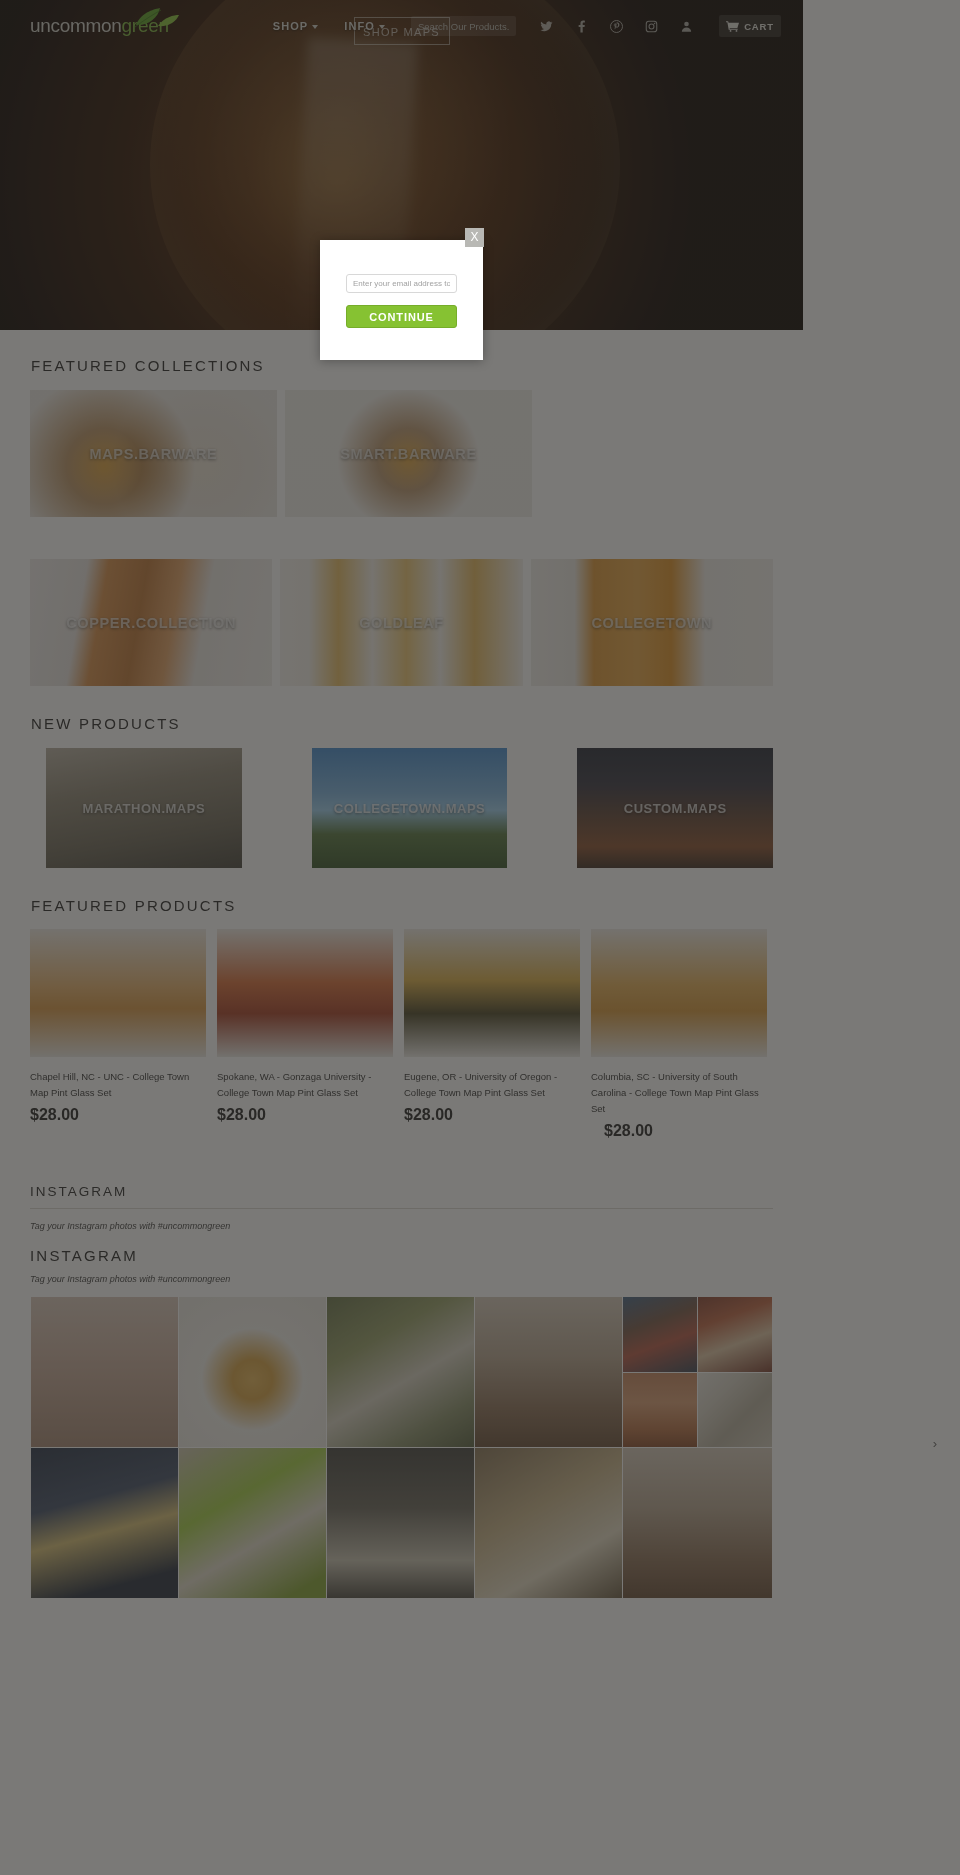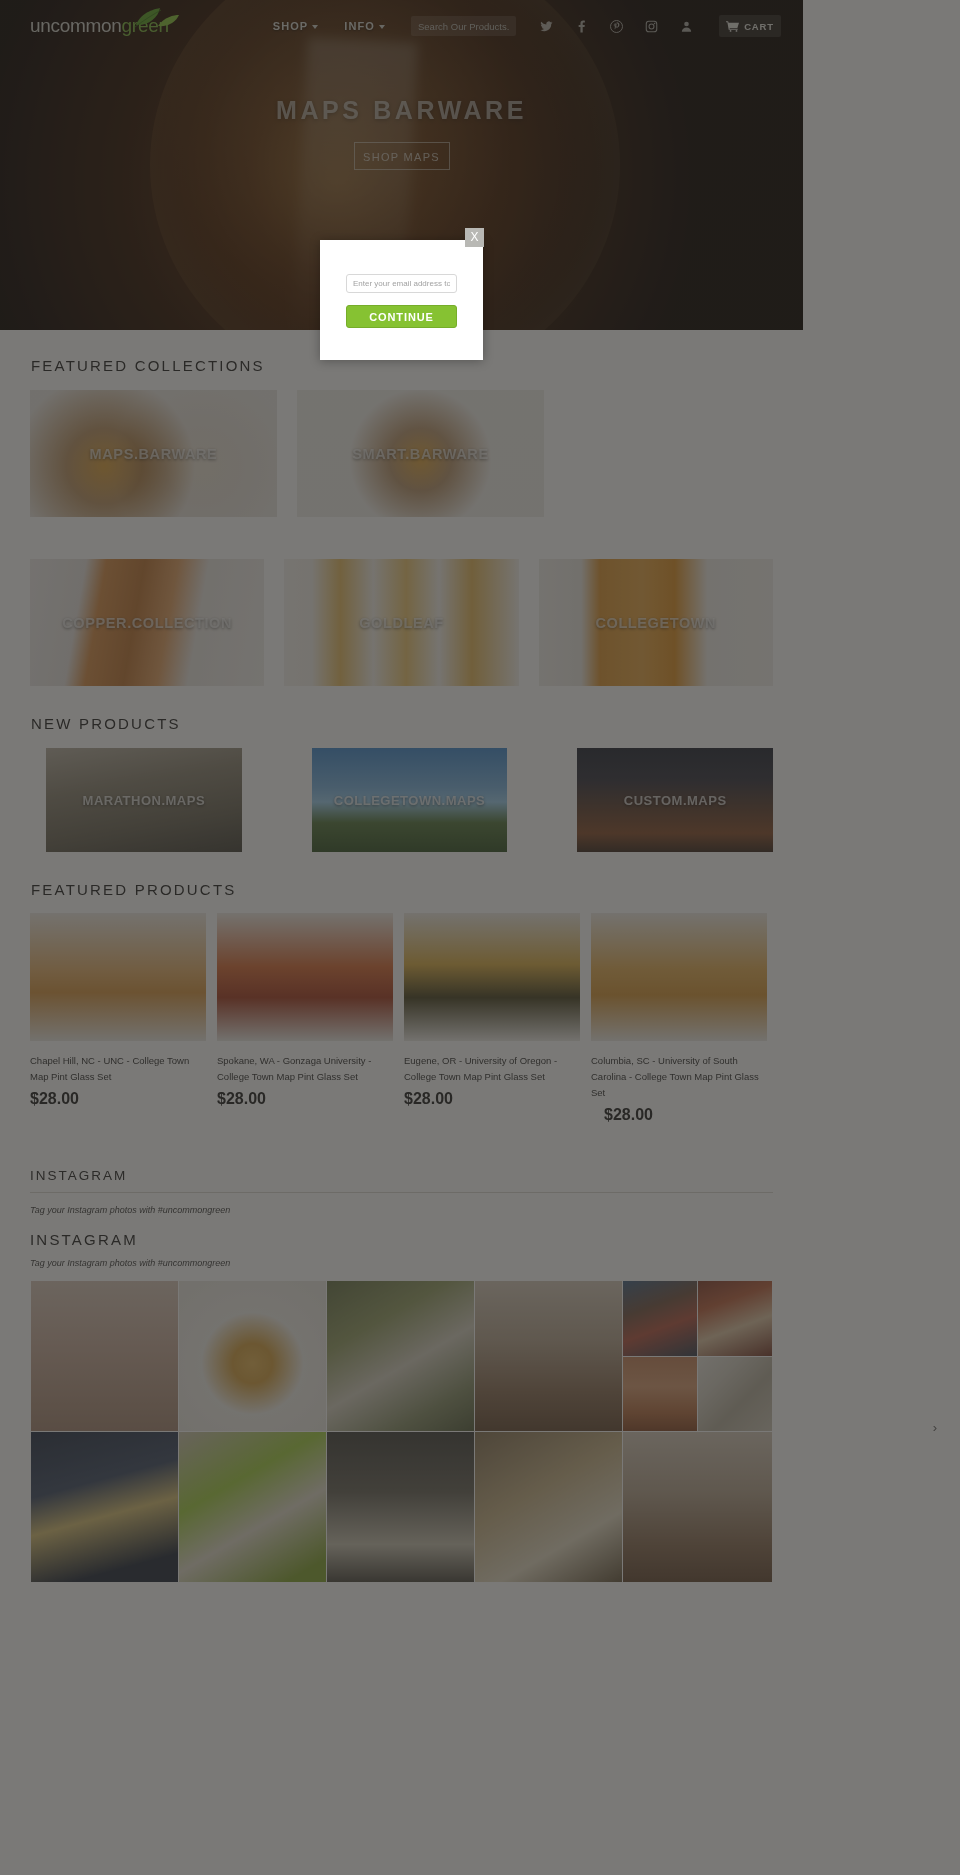--- a/index.html
+++ b/index.html
@@ -111,21 +111,21 @@
   
   .page-dim { position:absolute; left:0; top:0; width:960px; height:1875px; background:rgba(40,38,35,0.62); z-index:50; pointer-events:none; }
 
   
   .section-title {
     font-size:15px; letter-spacing:2.2px; color:#2f2f2f; font-weight:400;
     padding:0 0 0 31px;
   }
   .sec-featured-collections { padding-top:27px; }
 
-  .tile-row { display:flex; padding:0 30px; margin-top:16px; gap:16px; }
+  .tile-row { display:flex; padding:0 30px; margin-top:16px; gap:4px; }
   .tile { position:relative; width:247px; height:127px; margin-right:4px; overflow:hidden; }
   .tile:last-child{margin-right:0;}
   .tile-inner { position:absolute; inset:0; }
   .tile-label {
     position:absolute; left:0; right:0; top:50%; transform:translateY(-50%);
     text-align:center; color:rgba(255,255,255,.62);
     font-size:14.5px; font-weight:700; letter-spacing:.6px;
     text-shadow:0 1px 3px rgba(0,0,0,.45);
   }
   
@@ -143,21 +143,21 @@
   .img-copper{background:
      linear-gradient(100deg,#efeceb 0%,#e7e3e0 22%,#d9924f 30%,#c07a3c 45%,#e3a368 58%,#eae6e2 70%,#f1efec 100%);}
   .img-collegetown{background:
      linear-gradient(90deg,#f0eeea 0%,#eae7e2 18%, #df9a3c 26%, #e8a94d 44%, #e2962f 58%, #efece8 72%, #f2f0ec 100%);}
   .img-goldleaf{background:
      linear-gradient(90deg,#f4f2ee 0%, #f2efe9 12%, #e9c06a 24%, #f3f0ea 38%, #eec977 52%, #f3f1ec 66%, #e7bb62 80%, #f4f2ee 100%);}
 
   
   .sec-new { padding-top:29px; }
   .np-row { display:flex; padding:0 30px; margin-top:16px; }
-  .np { position:relative; width:198px; height:104px; margin-right:54px; overflow:hidden;margin-left:16px; }
+  .np { position:relative; width:198px; height:120px; margin-right:54px; overflow:hidden;margin-left:16px; }
   .np:last-child{margin-right:0;}
   .np-label{
     position:absolute; left:0; right:0; top:50%; transform:translateY(-50%);
     text-align:center; color:rgba(255,255,255,.72);
     font-size:13px; font-weight:700; letter-spacing:.5px; text-shadow:0 1px 3px rgba(0,0,0,.5);
   }
   .img-marathon{background:linear-gradient(170deg,#b9b2a5 0%,#8f8878 35%,#6f6a5c 70%,#4c4a42 100%);}
   .img-ctmaps{background:linear-gradient(180deg,#4a8fd0 0%,#7fb6e2 38%,#9fd0ef 52%,#5a7a45 72%,#3c5a30 100%);}
   .img-custom{background:linear-gradient(180deg,#2a2f3c 0%,#3a3a46 30%,#6b4a38 62%,#8a5334 82%,#43332a 100%);}
 
@@ -259,21 +259,20 @@
           <div class="cart-btn">
             <svg width="13" height="11" viewBox="0 0 16 13">
                 <path fill="#e4e4de" d="M0 0h2.6l.6 2H16l-2 6.3H4.7l-.3 1h10v1.2H3.3L1.7 1.2H0V0Zm5.6 10.8a1.1 1.1 0 1 1 0 2.2 1.1 1.1 0 0 1 0-2.2Zm7.3 0a1.1 1.1 0 1 1 0 2.2 1.1 1.1 0 0 1 0-2.2Z"></path>
               </svg>
             <span>CART</span>
           </div>
         </div>
       </div>
 
       <div class="hero-copy">
-        <div class="hero-title">MAPS BARWARE</div>
         <div class="hero-btn">SHOP MAPS</div>
       </div>
     </div>
 
     <div class="sec-featured-collections">
       <div class="section-title">FEATURED COLLECTIONS</div>
       <div class="tile-row">
         <div class="tile">
           <div class="tile-inner img-maps-barware"></div>
           <div class="tile-label">MAPS.BARWARE</div>

